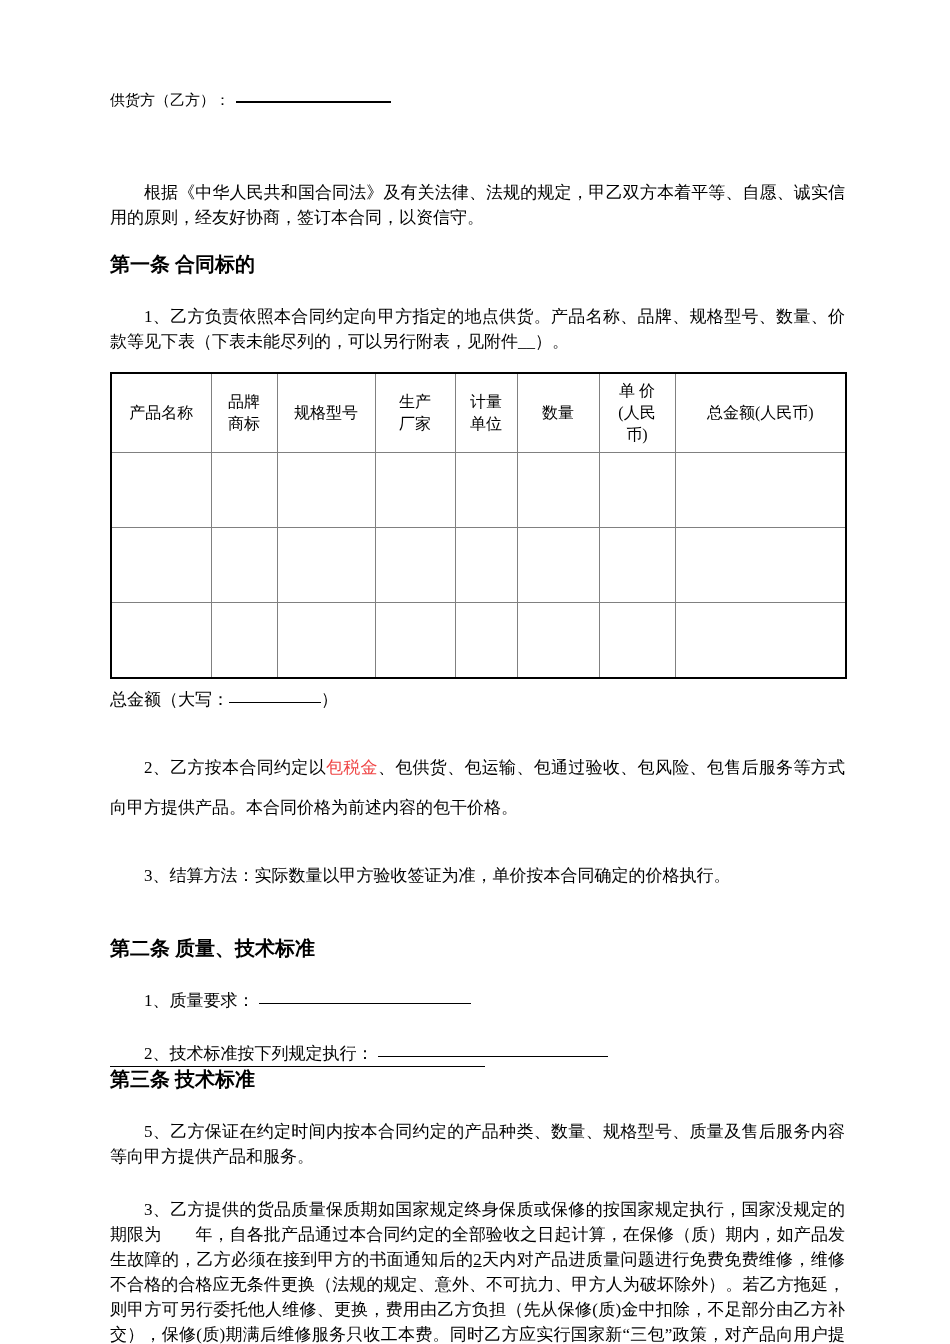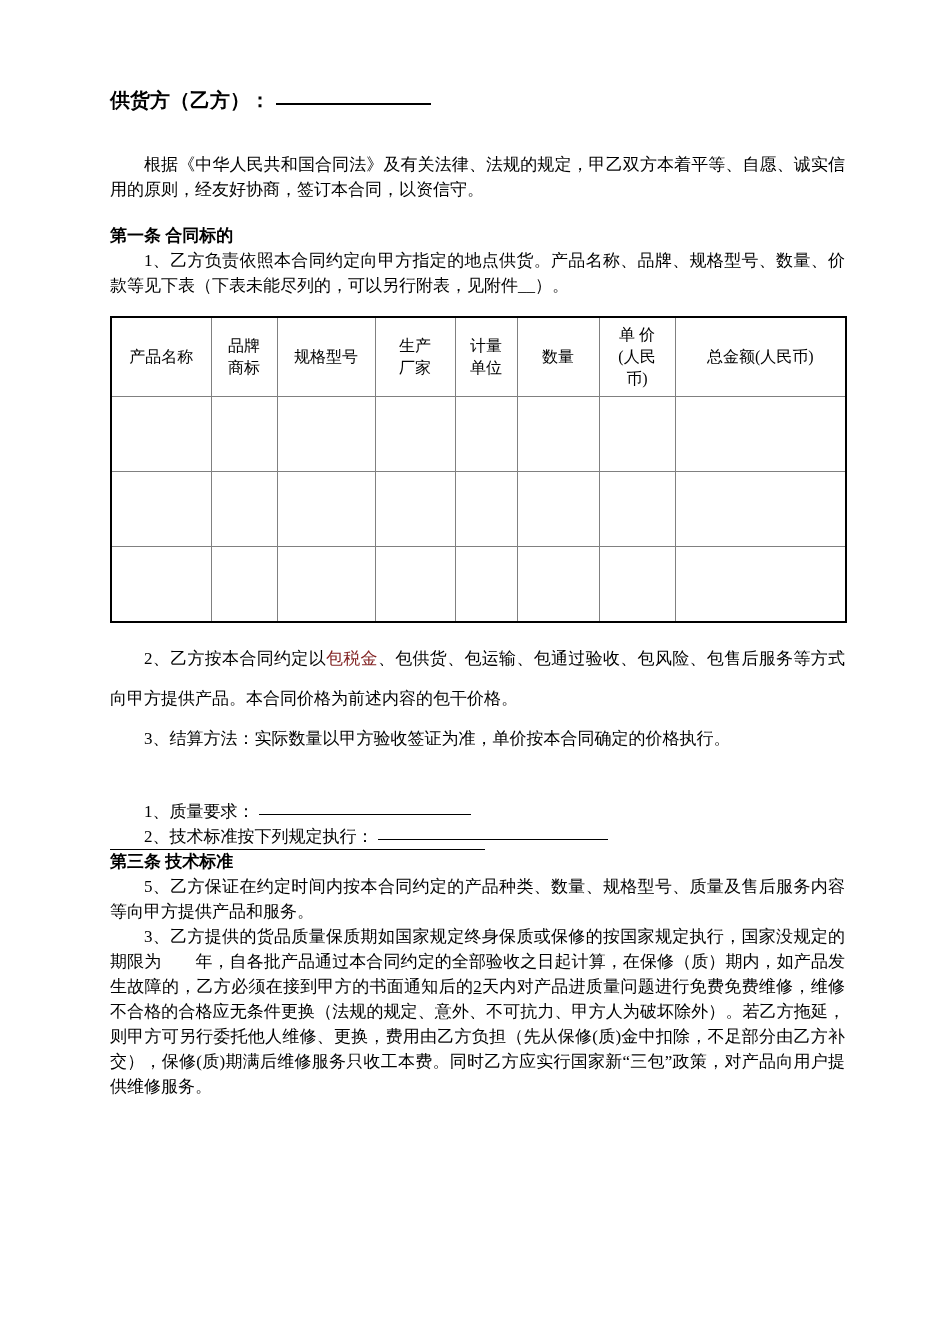--- a/index.html
+++ b/index.html
@@ -22,48 +22,48 @@
   }
   .content {
     position: absolute;
     left: 110px;
     top: 0;
     width: 735px;
   }
 
   
   .doc-title {
-    font-weight: bold;
-    font-size: 20px;
+    font-weight: normal;
+    font-size: 15px;
     line-height: 28px;
     margin-top: 86px;
     white-space: nowrap;
   }
   .title-blank {
     display: inline-block;
     width: 155px;
     border-bottom: 2px solid #000;
     vertical-align: 2px;
     margin-left: 6px;
   }
   .section-head {
     font-weight: bold;
-    font-size: 17px;
+    font-size: 20px;
     line-height: 24px;
   }
 
   
   p {
     margin: 0;
     font-size: 17px;
     line-height: 25px;
     text-align: justify;
     text-justify: inter-ideograph;
   }
-  .indent { text-indent: 2em; }
+  .indent { text-indent: 2em; margin-top: 28px; }
   .loose { line-height: 40px; }
 
   .gap-intro { height: 38px; }
   .gap-sm { height: 8px; }
   .gap-md { height: 22px; }
   .gap-lg { height: 40px; }
 
   
   .blank {
     display: inline-block;
@@ -74,21 +74,21 @@
   .blank-quality { width: 212px; margin-left: 4px; }
   .blank-standard { width: 230px; margin-left: 4px; }
   .blank-line-full {
     display: block;
     width: 375px;
     border-bottom: 1.8px solid #000;
     height: 0;
   }
   .u { text-decoration: underline; }
   .space-blank { display: inline-block; width: 34px; }
-  .accent { color: #7f1d1d; }
+  .accent { color: #ef4444; }
 
   
   table.goods {
     border-collapse: collapse;
     width: 735px;
     table-layout: fixed;
     margin-top: 18px;
   }
   table.goods th, table.goods td {
     border: 1px solid #808080;
@@ -210,31 +210,35 @@
           <td></td>
           <td></td>
           <td></td>
           <td></td>
         </tr>
       </tbody>
     </table>
 
     <div class="gap-sm"></div>
 
+    <p>
+      <span>总金额（大写：</span><span class="blank blank-amount"></span><span>）</span>
+    </p>
 
     <div class="gap-sm"></div>
 
     <p class="indent loose">
       <span>2、乙方按本合同约定以</span><span class="accent">包税金</span><span>、包供货、包运输、包通过验收、包风险、包售后服务等方式向甲方提供产品。本合同价格为前述内容的包干价格。</span>
     </p>
 
     <p class="indent loose">3、结算方法：实际数量以甲方验收签证为准，单价按本合同确定的价格执行。</p>
 
     <div class="gap-lg"></div>
 
+    <div class="section-head">第二条  质量、技术标准</div>
 
     <p class="indent">
       <span>1、质量要求：</span><span class="blank blank-quality"></span>
     </p>
 
     <p class="indent">
       <span>2、技术标准按下列规定执行：</span><span class="blank blank-standard"></span>
     </p>
 
     <div class="blank-line-full"></div>

